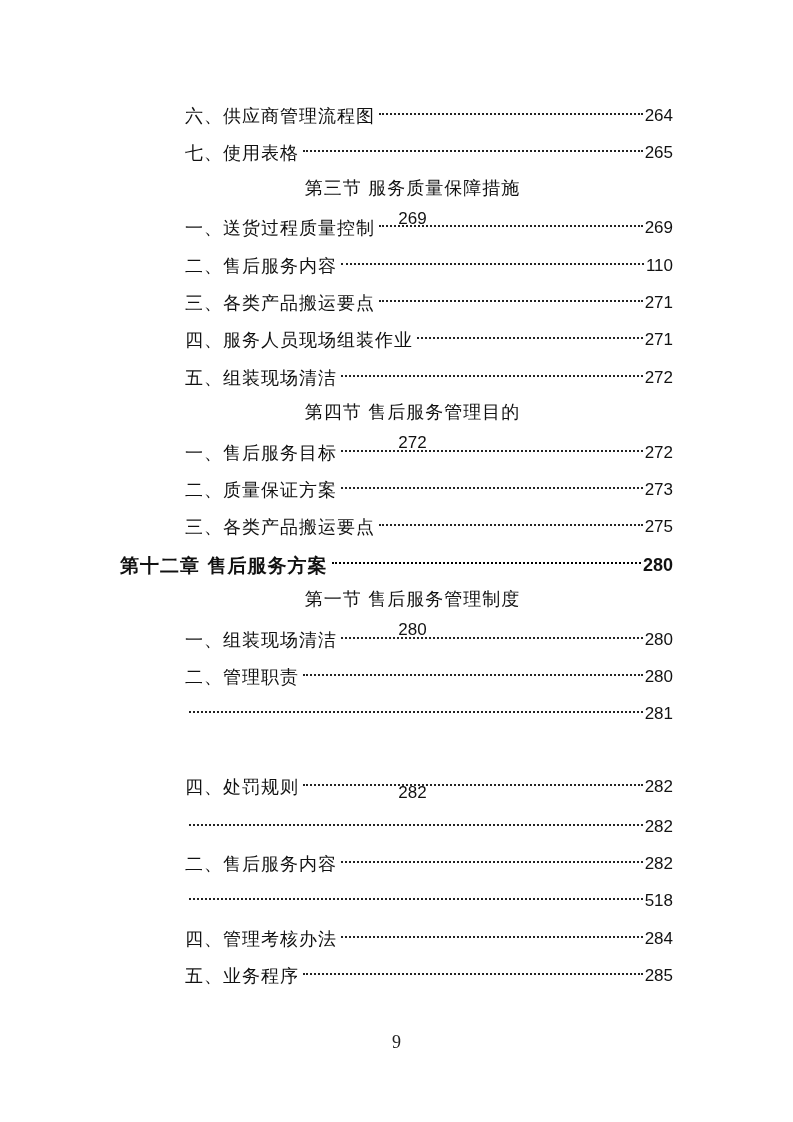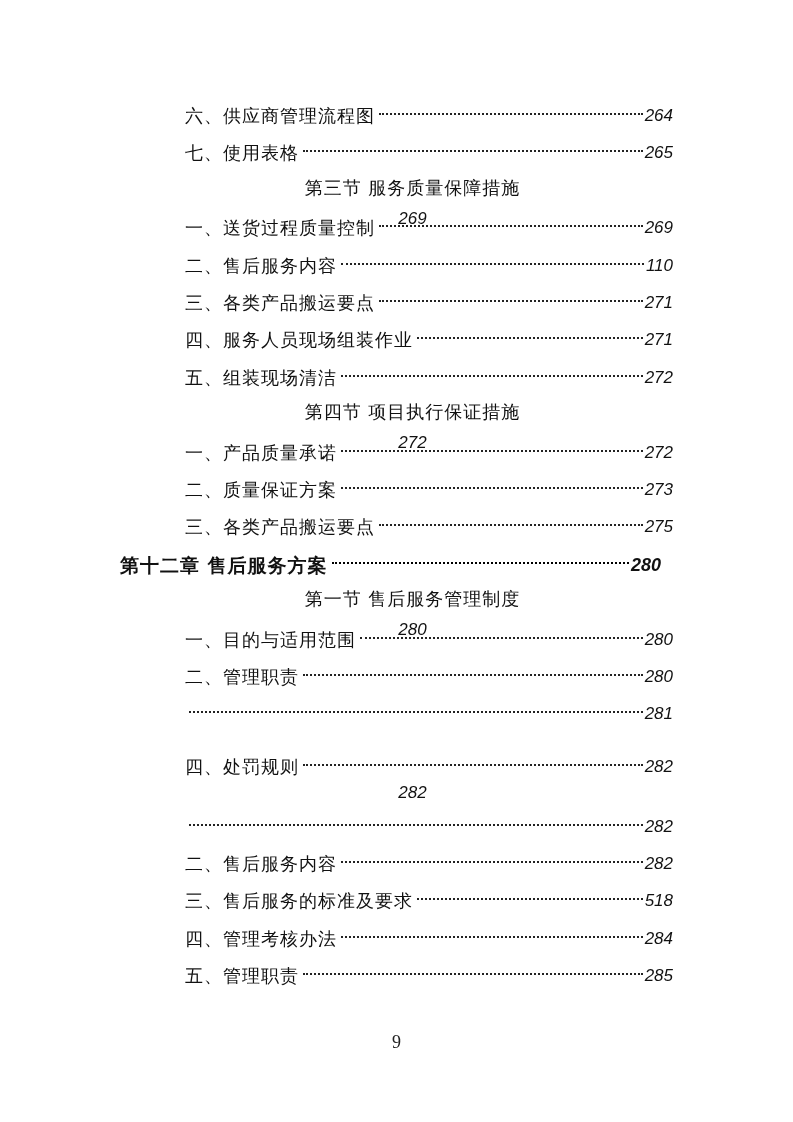--- a/index.html
+++ b/index.html
@@ -5,22 +5,22 @@
   html, body { margin: 0; padding: 0; background: #ffffff; }
   body { width: 793px; height: 1122px; position: relative; overflow: hidden;
          font-family: "DejaVu Sans", "Liberation Sans", sans-serif; color: #111; }
   .toc { position: absolute; left: 0; top: 101px; width: 793px; }
   .row { position: absolute; height: 30px; display: flex; align-items: center;
          font-size: 18px; line-height: 24px; white-space: nowrap; }
   .row .label { flex: 0 0 auto; letter-spacing: 1px; }
   .row .dots { flex: 1 1 auto; overflow: hidden; margin: 0 2px 5px 4px;
                border-bottom: 2px dotted #222; height: 1px; }
   .row .page { flex: 0 0 auto; font-family: "Liberation Sans", "DejaVu Sans", sans-serif;
-               font-size: 17px; font-style: italic; }
-  .lvl1 { left: 120px; right: 132px; font-weight: bold; }
+               font-size: 17px; }
+  .lvl1 { left: 120px; right: 120px; font-weight: bold; }
   .lvl1 .label { font-size: 19px; }
   .lvl1 .page { font-weight: bold; font-size: 18px; }
   .lvl1 .dots { border-bottom: 2.5px dotted #000; }
   .lvl2 { left: 152px; right: 120px; flex-direction: column; }
   .lvl3 { left: 185px; right: 120px; }
   .footer { position: absolute; top: 1032px; left: 0; width: 793px; text-align: center;
             font-family: "Liberation Serif", "DejaVu Serif", serif; font-size: 18px; color: #222; }
 </style>
 </head>
 <body>
@@ -60,26 +60,26 @@
     <span class="label">四、服务人员现场组装作业</span>
     <span class="dots"></span>
     <span class="page">271</span>
   </div>
   <div class="row lvl3" style="top:261.8px">
     <span class="label">五、组装现场清洁</span>
     <span class="dots"></span>
     <span class="page">272</span>
   </div>
   <div class="row lvl2" style="top:299.2px">
-    <span class="label">第四节 项目执行保证措施</span>
+    <span class="label">第四节 售后服务管理目的</span>
     <span class="dots"></span>
     <span class="page">272</span>
   </div>
   <div class="row lvl3" style="top:336.6px">
-    <span class="label">一、产品质量承诺</span>
+    <span class="label">一、售后服务目标</span>
     <span class="dots"></span>
     <span class="page">272</span>
   </div>
   <div class="row lvl3" style="top:374px">
     <span class="label">二、质量保证方案</span>
     <span class="dots"></span>
     <span class="page">273</span>
   </div>
   <div class="row lvl3" style="top:411.4px">
     <span class="label">三、各类产品搬运要点</span>
@@ -90,61 +90,60 @@
     <span class="label">第十二章 售后服务方案</span>
     <span class="dots"></span>
     <span class="page">280</span>
   </div>
   <div class="row lvl2" style="top:486.2px">
     <span class="label">第一节 售后服务管理制度</span>
     <span class="dots"></span>
     <span class="page">280</span>
   </div>
   <div class="row lvl3" style="top:523.6px">
-    <span class="label">一、目的与适用范围</span>
+    <span class="label">一、组装现场清洁</span>
     <span class="dots"></span>
     <span class="page">280</span>
   </div>
   <div class="row lvl3" style="top:561px">
     <span class="label">二、管理职责</span>
     <span class="dots"></span>
     <span class="page">280</span>
   </div>
   <div class="row lvl3" style="top:598.4px">
     <span class="dots"></span>
     <span class="page">281</span>
   </div>
-  <div class="row lvl3" style="top:651px">
+  <div class="row lvl3" style="top:671px">
     <span class="label">四、处罚规则</span>
     <span class="dots"></span>
     <span class="page">282</span>
   </div>
   <div class="row lvl2" style="top:673.2px">
     <span class="dots"></span>
     <span class="page">282</span>
   </div>
   <div class="row lvl3" style="top:710.6px">
     <span class="dots"></span>
     <span class="page">282</span>
   </div>
   <div class="row lvl3" style="top:748px">
     <span class="label">二、售后服务内容</span>
     <span class="dots"></span>
     <span class="page">282</span>
   </div>
   <div class="row lvl3" style="top:785.4px">
-    <span class="label">三、售后服务的标准及要求</span>
     <span class="dots"></span>
     <span class="page">518</span>
   </div>
   <div class="row lvl3" style="top:822.8px">
     <span class="label">四、管理考核办法</span>
     <span class="dots"></span>
     <span class="page">284</span>
   </div>
   <div class="row lvl3" style="top:860.2px">
-    <span class="label">五、管理职责</span>
+    <span class="label">五、业务程序</span>
     <span class="dots"></span>
     <span class="page">285</span>
   </div>
 </div>
 
 <div class="footer">9</div>
 
 </body></html>

